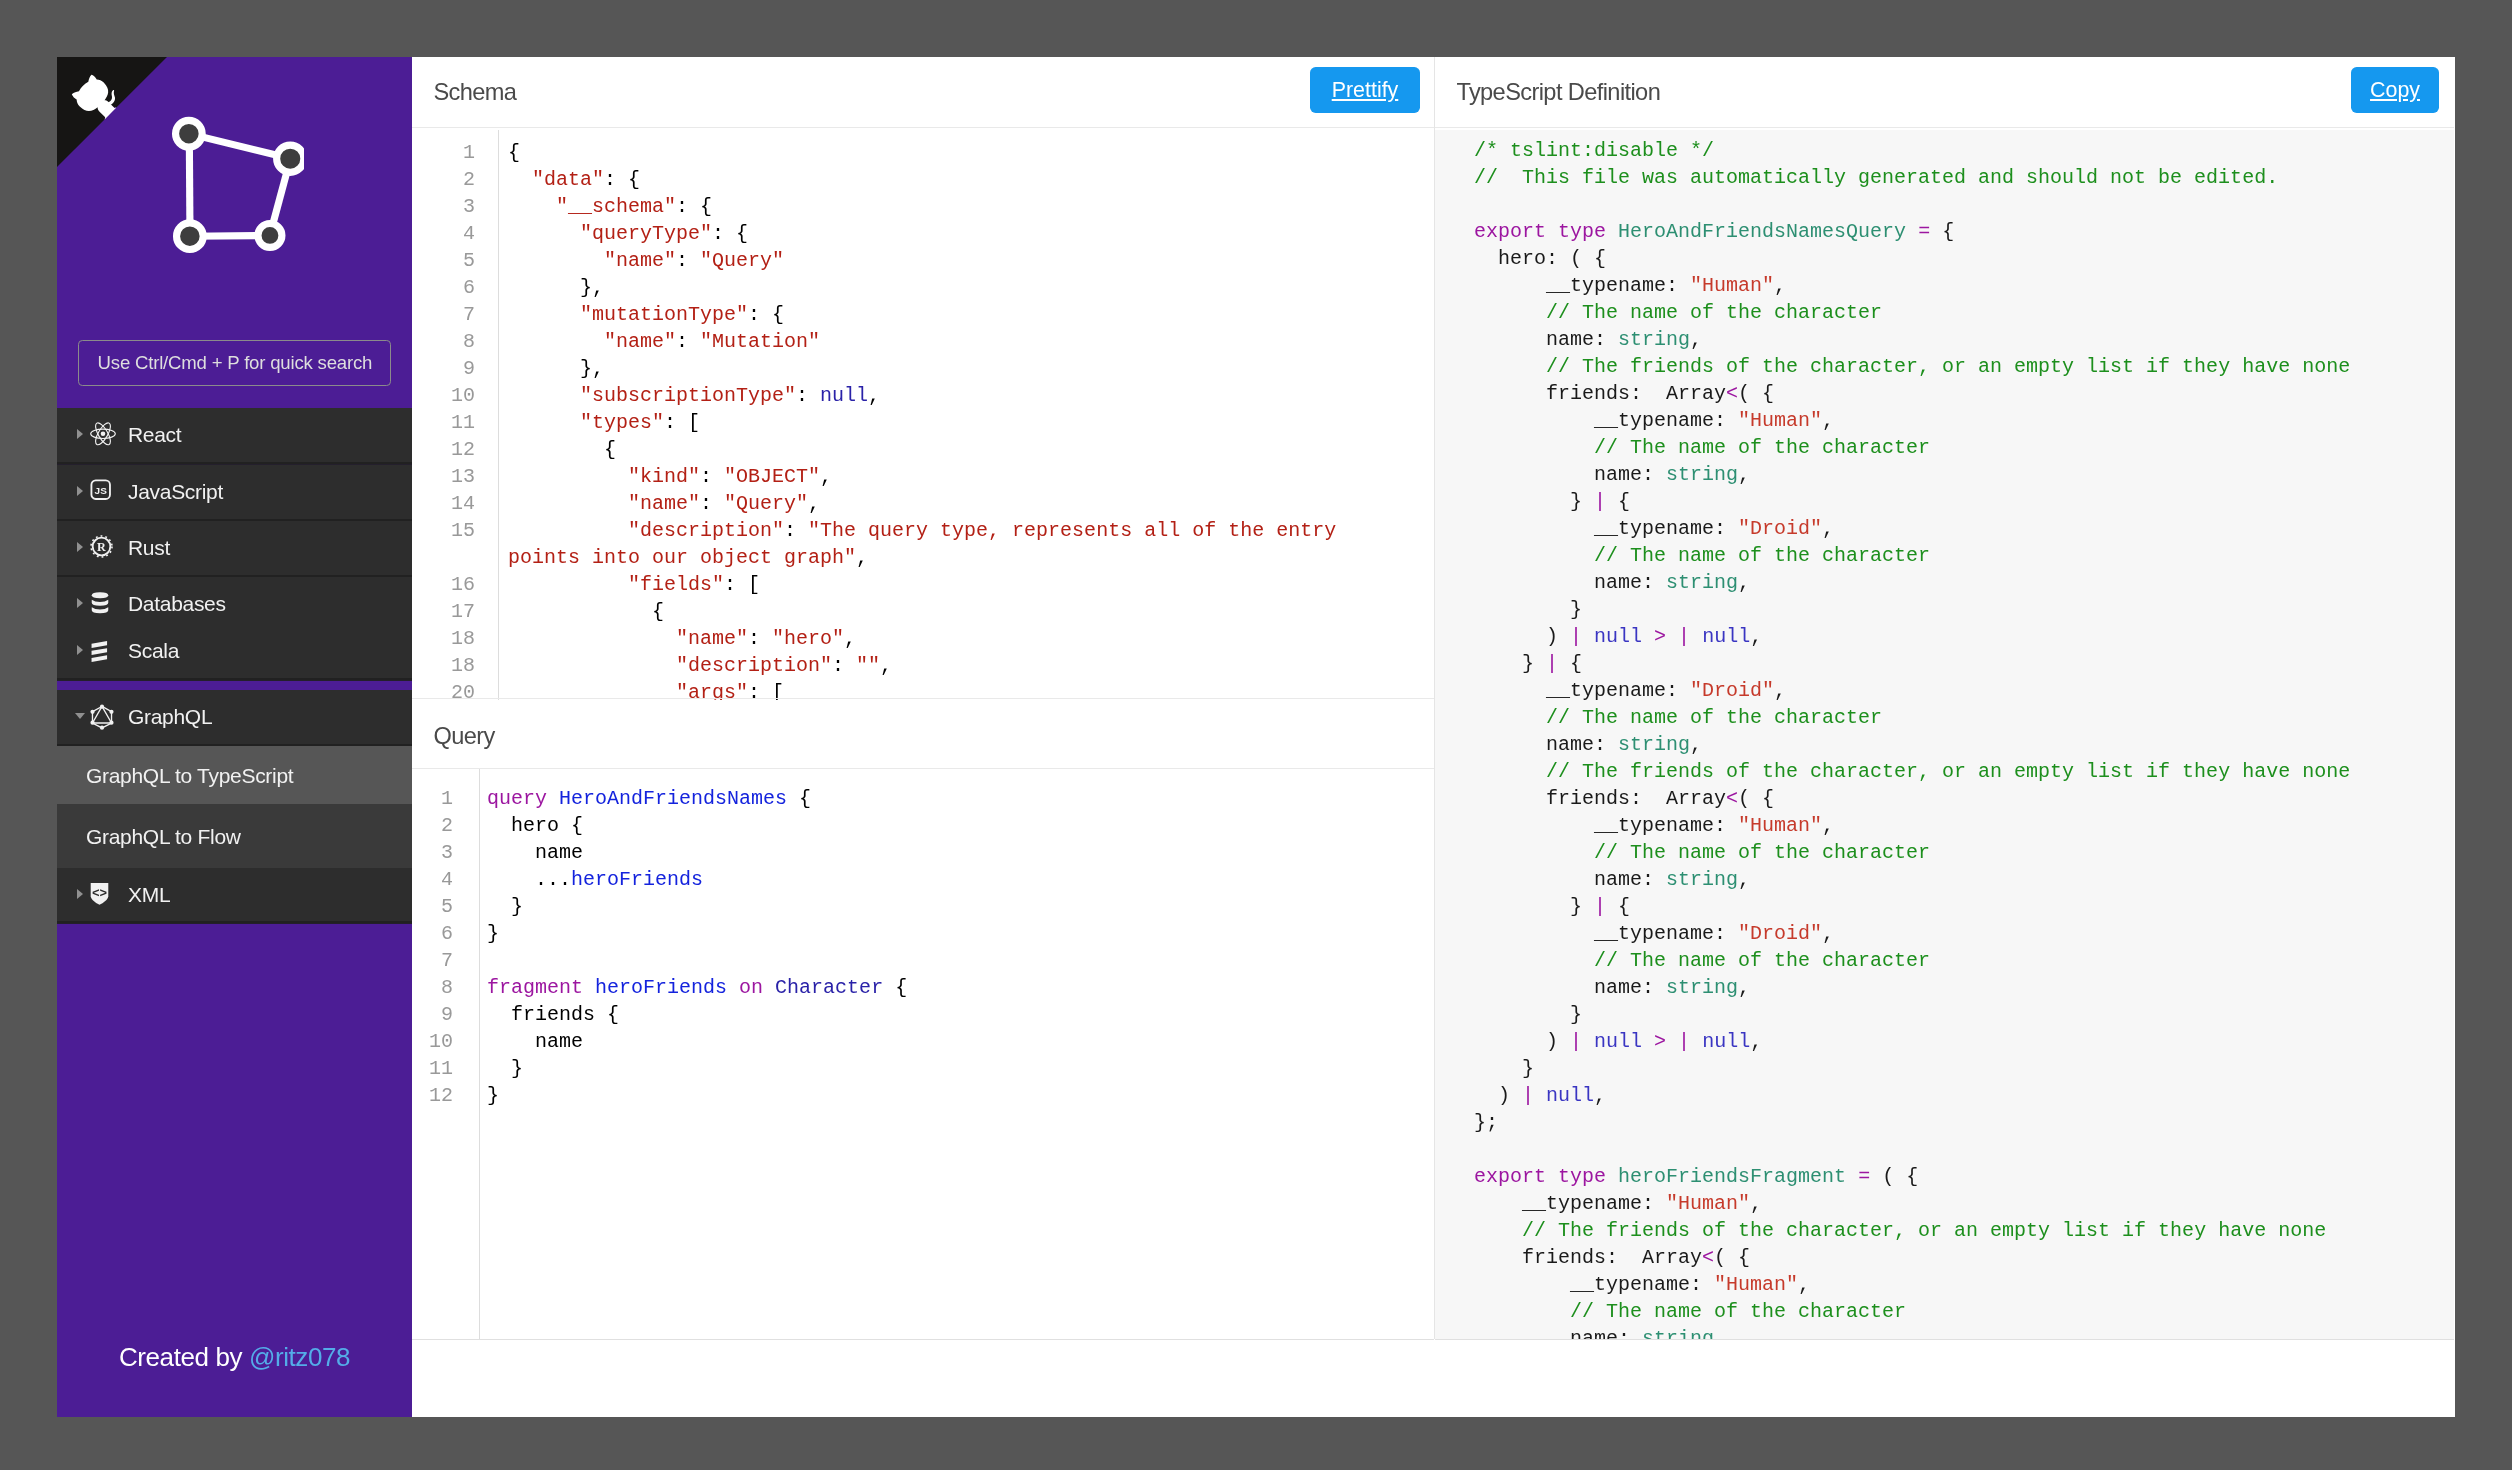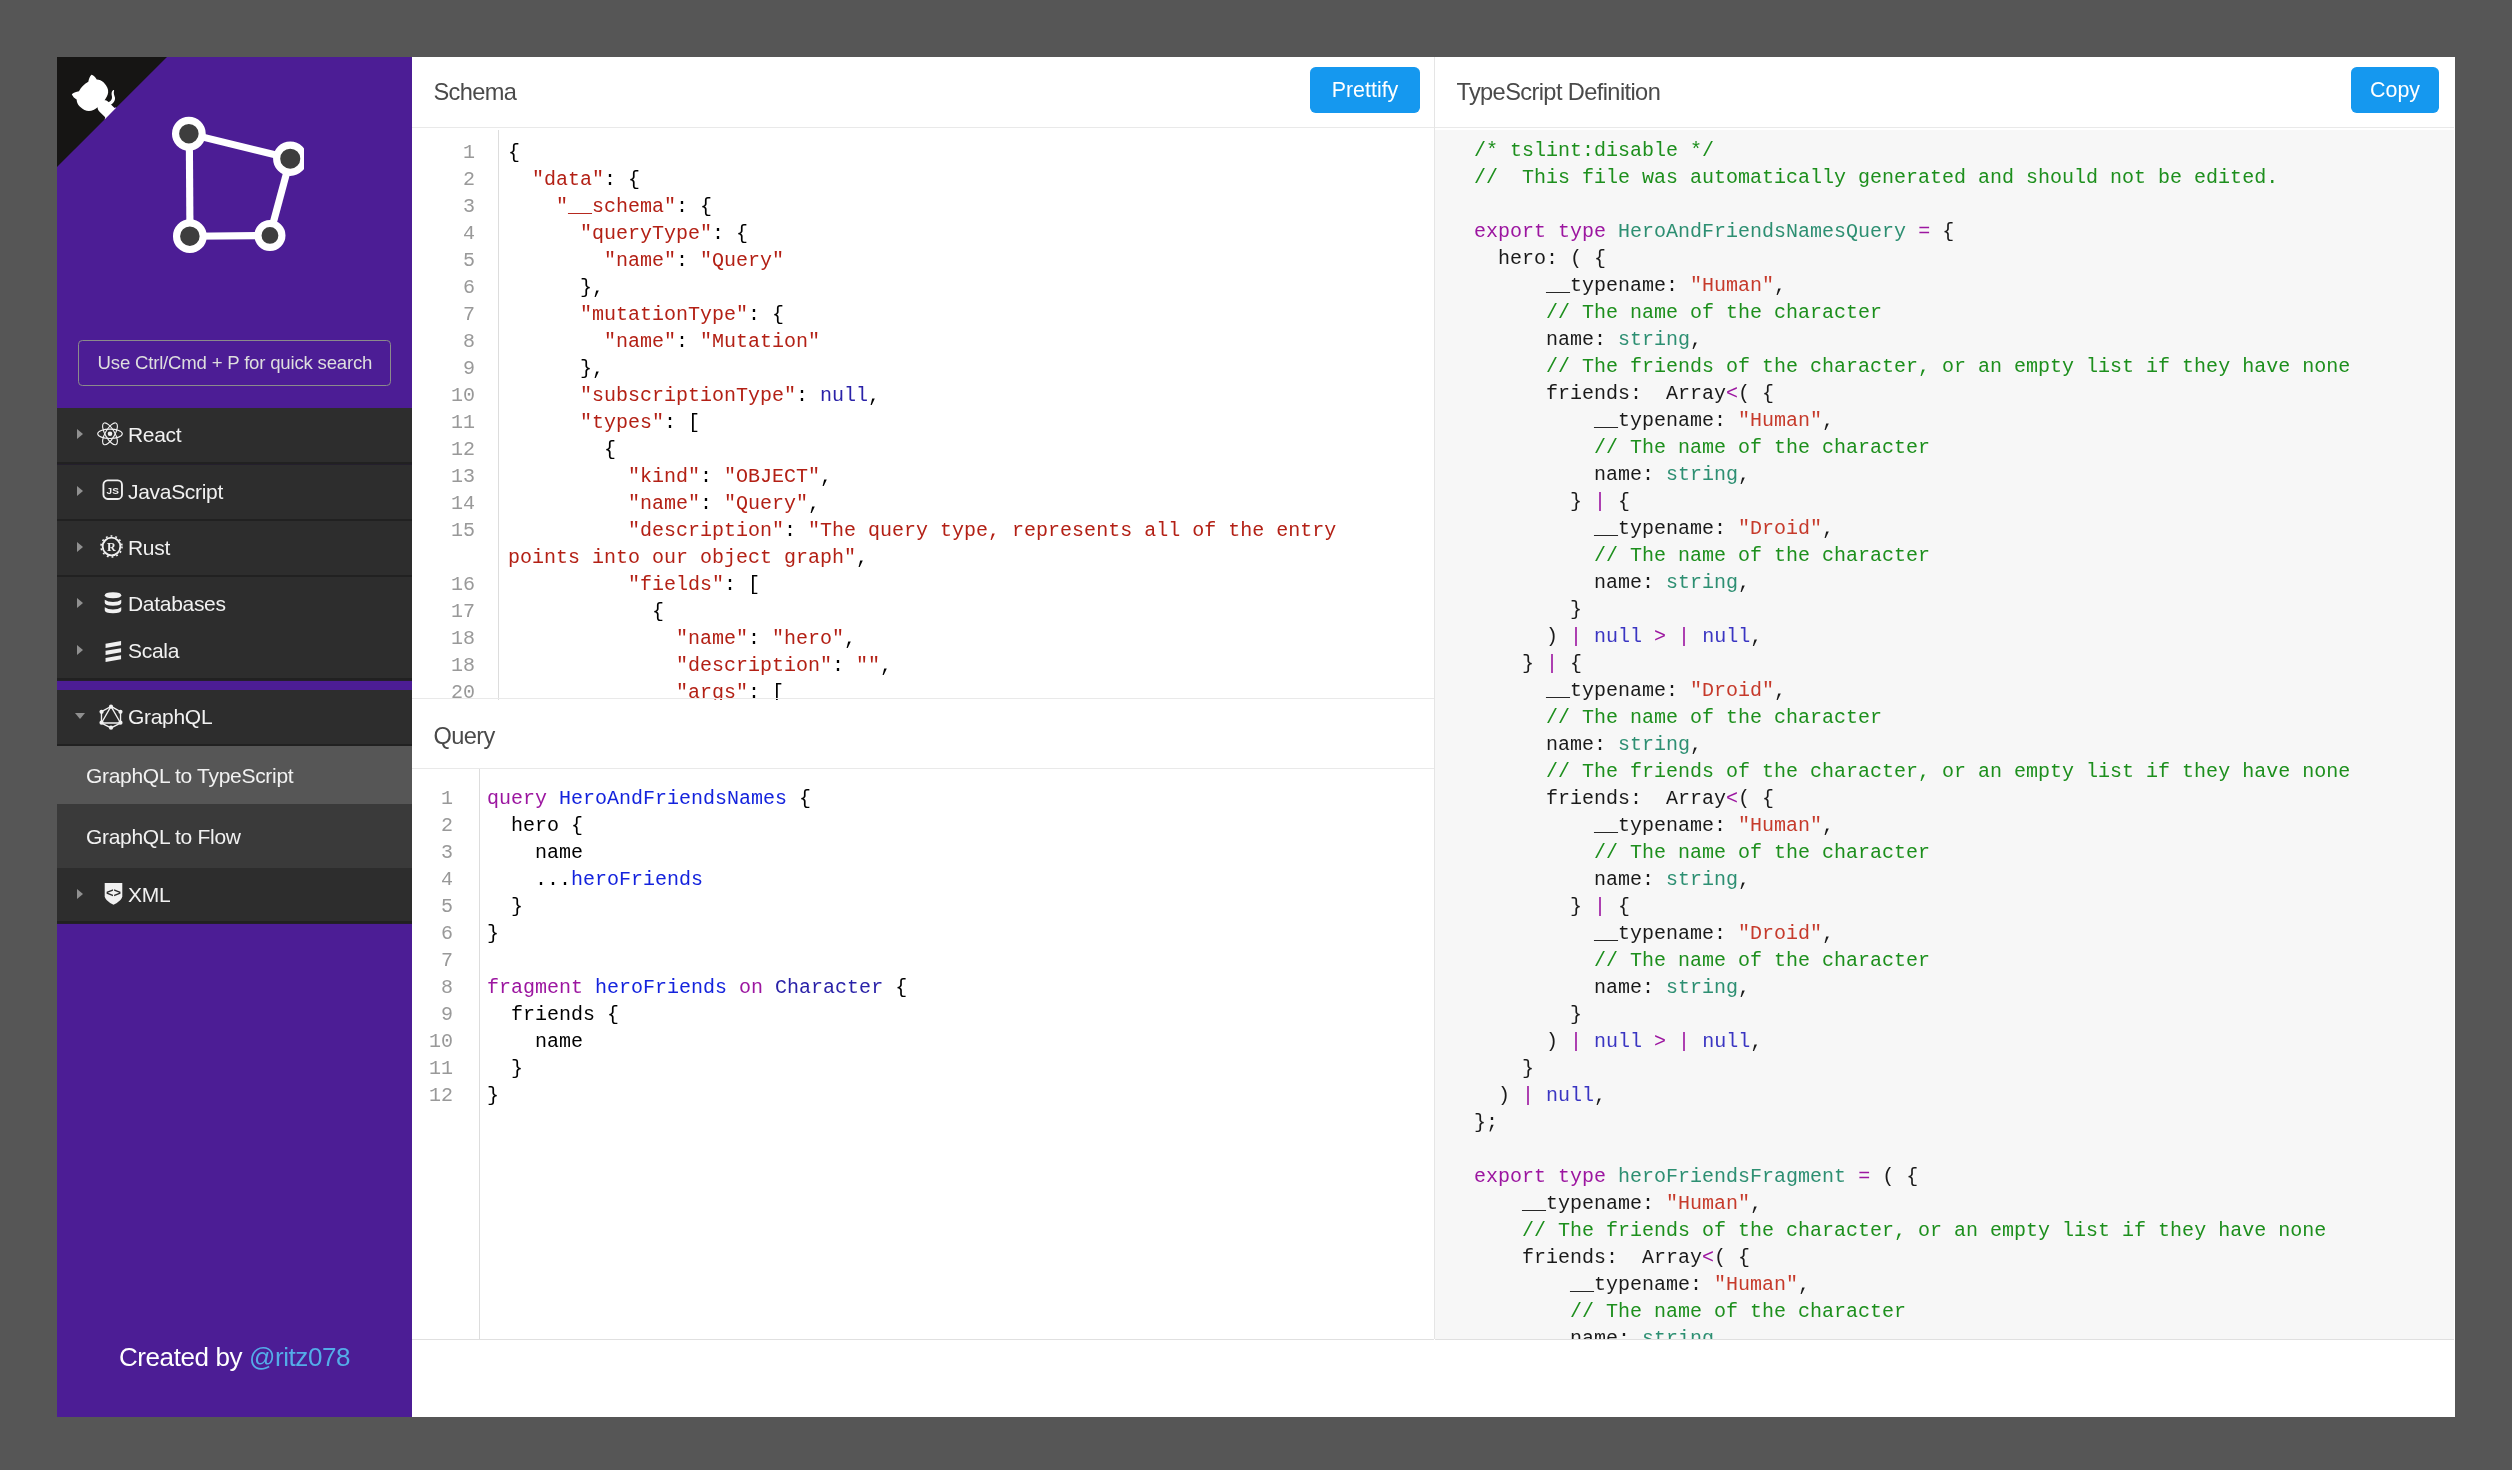--- a/index.html
+++ b/index.html
@@ -7,35 +7,35 @@
 .app { position:absolute; left:57px; top:57px; width:2398px; height:1360px; background:#fff; }
 
 
 .side { position:absolute; left:0; top:0; width:355px; height:1360px; background:#4c1d95; overflow:hidden; }
 .ghc { position:absolute; top:0; left:0; transform:scaleX(-1); }
 .logo { position:absolute; left:76px; top:46px; }
 .search { position:absolute; left:21.4px; top:283px; width:313px; height:46px; border:1.4px solid #8b8b8b; border-radius:4.3px; color:#dedede; font-size:18.6px; text-align:center; line-height:44px; letter-spacing:-0.2px; }
 .nav { position:absolute; left:0; width:355px; background:#2d2d2d; box-shadow:0 2.9px 0 #212121; }
 .tri { position:absolute; left:20px; top:50%; margin-top:-5.7px; width:0; height:0; border-left:6.4px solid #909090; border-top:5.7px solid transparent; border-bottom:5.7px solid transparent; }
 .trid { position:absolute; left:18px; top:50%; margin-top:-4.3px; width:0; height:0; border-top:6.4px solid #909090; border-left:5.7px solid transparent; border-right:5.7px solid transparent; }
-.nico { position:absolute; left:33px; top:50%; height:26px; margin-top:-13px; width:33px; text-align:right; }
+.nico { position:absolute; left:33px; top:50%; height:26px; margin-top:-13px; width:33px; text-align:left; }
 .nico svg { vertical-align:middle; }
 .nlbl { position:absolute; left:71px; top:50%; transform:translateY(-50%); color:#f1f1f1; font-size:21px; letter-spacing:-0.3px; }
 .sub { position:absolute; left:0; width:355px; background:#3a3a3a; color:#f1f1f1; font-size:21px; letter-spacing:-0.3px; line-height:1; }
 .sub { padding-left:29px; display:flex; align-items:center; }
 .sub.sel { background:#565656; }
 .credit { position:absolute; left:0; top:1285px; width:355px; text-align:center; color:#fff; font-size:26px; letter-spacing:-0.4px; }
 .credit a { color:#54ace8; text-decoration:none; }
 
 
 .main { position:absolute; left:355px; top:0; width:2043px; height:1360px; background:#fff; }
 .vdiv { position:absolute; left:1022px; top:0; width:1.4px; height:1282px; background:#e5e5e5; }
 .hdr { position:absolute; top:0; height:71px; border-bottom:1.4px solid #e9e9e9; }
 .hdr .title { position:absolute; left:21.4px; top:50%; transform:translateY(-50%); font-size:23.6px; letter-spacing:-0.6px; color:#4a4a4a; }
-.btn { position:absolute; top:10px; color:#fff; background:#1598ef; font-size:21.4px; border-radius:5.7px; text-align:center; line-height:46px; height:46px; }
+.btn { position:absolute; top:10px; color:#fff; background:#1598ef; font-size:21.4px; border-radius:5.7px; text-align:center; line-height:46px; height:46px;text-decoration:underline; }
 
 .lpanel { position:absolute; left:0; top:0; width:1022px; height:1360px; }
 .rpanel { position:absolute; left:1023px; top:0; width:1019px; height:1032px; }
 
 .edit { position:absolute; left:0; width:1022px; overflow:hidden; font-family:"Liberation Mono", monospace; font-size:20px; }
 .row { height:27px; line-height:27px; white-space:pre; }
 .ln { display:inline-block; text-align:right; color:#999; vertical-align:top; }
 .cd { display:inline-block; vertical-align:top; color:#000; }
 .gutline { position:absolute; top:0; width:0.7px; background:#ddd; }
 

